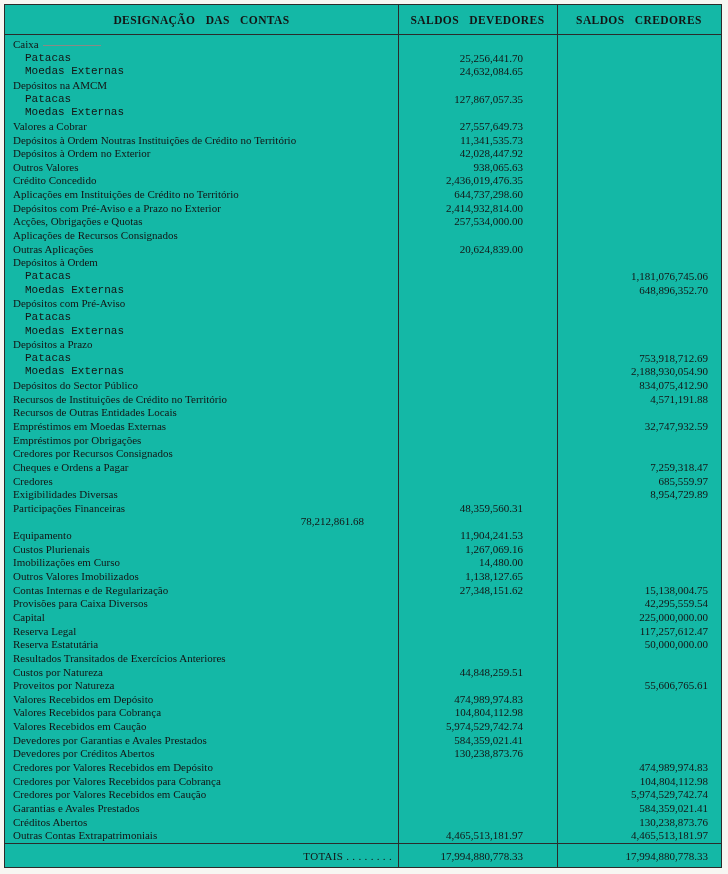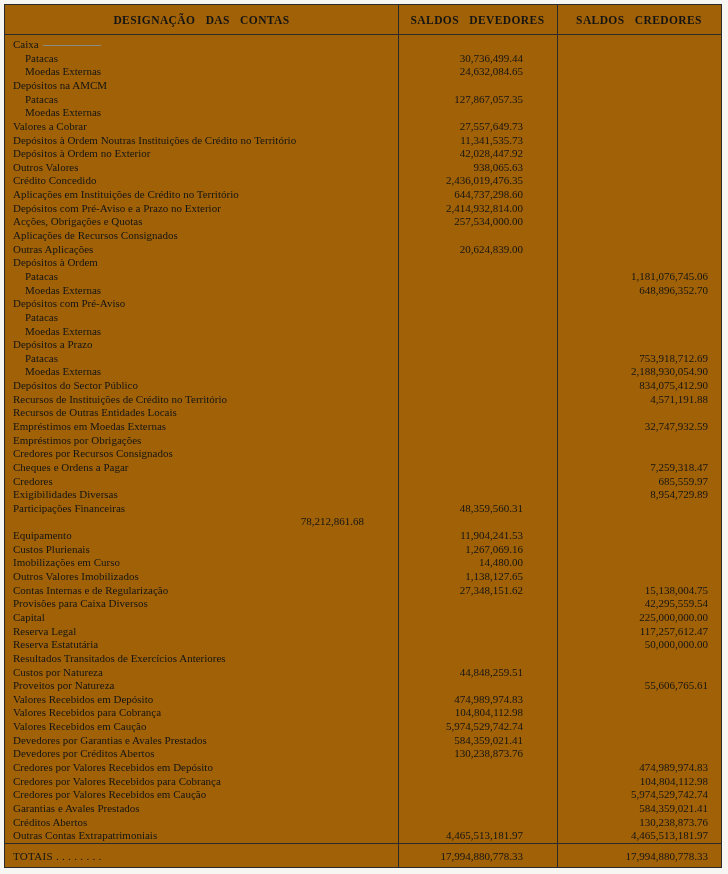--- a/index.html
+++ b/index.html
@@ -15,21 +15,21 @@
     position: relative;
     overflow: hidden;
   }
   .frame {
     position: absolute;
     left: 4px;
     top: 4px;
     width: 718px;
     height: 864px;
     border: 1px solid #2b2b2b;
-    background: #a16207;
+    background: #14b8a6;
     display: flex;
     flex-direction: column;
     box-sizing: border-box;
   }
   .header-row {
     height: 29px;
     flex: 0 0 29px;
     border-bottom: 1px solid #2b2b2b;
     display: grid;
     grid-template-columns: 393px 159px 1fr;
@@ -54,39 +54,41 @@
     font-size: 11px;
     line-height: 1.05;
     white-space: nowrap;
   }
   .cell.label {
     padding-left: 8px;
     overflow: hidden;
   }
   .cell.label.indent {
     padding-left: 20px;
+    font-family: Liberation Mono, monospace;
   }
   .cell.debit {
     text-align: right;
     padding-right: 34px;
   }
   .cell.credit {
     text-align: right;
     padding-right: 13px;
   }
   .totals-row {
     flex: 0 0 23px;
     height: 23px;
     border-top: 1px solid #2b2b2b;
     display: grid;
     grid-template-columns: 393px 159px 1fr;
     align-items: center;
     font-size: 11px;
   }
   .totals-row .label {
+    text-align: right;
     padding-right: 6px;
     letter-spacing: 0.3px;
   }
   .vline {
     position: absolute;
     top: 0;
     bottom: 0;
     width: 1px;
     background: #2b2b2b;
   }
@@ -113,21 +115,21 @@
   </div>
 
   <div class="body" id="rows-container">
       <div class="row">
       <div class="cell label">Caixa<span class="dash"></span></div>
       <div class="cell debit"></div>
       <div class="cell credit"></div>
     </div>
       <div class="row">
       <div class="cell label indent">Patacas</div>
-      <div class="cell debit">30,736,499.44</div>
+      <div class="cell debit">25,256,441.70</div>
       <div class="cell credit"></div>
     </div>
       <div class="row">
       <div class="cell label indent">Moedas Externas</div>
       <div class="cell debit">24,632,084.65</div>
       <div class="cell credit"></div>
     </div>
       <div class="row">
       <div class="cell label">Depósitos na AMCM</div>
       <div class="cell debit"></div>

